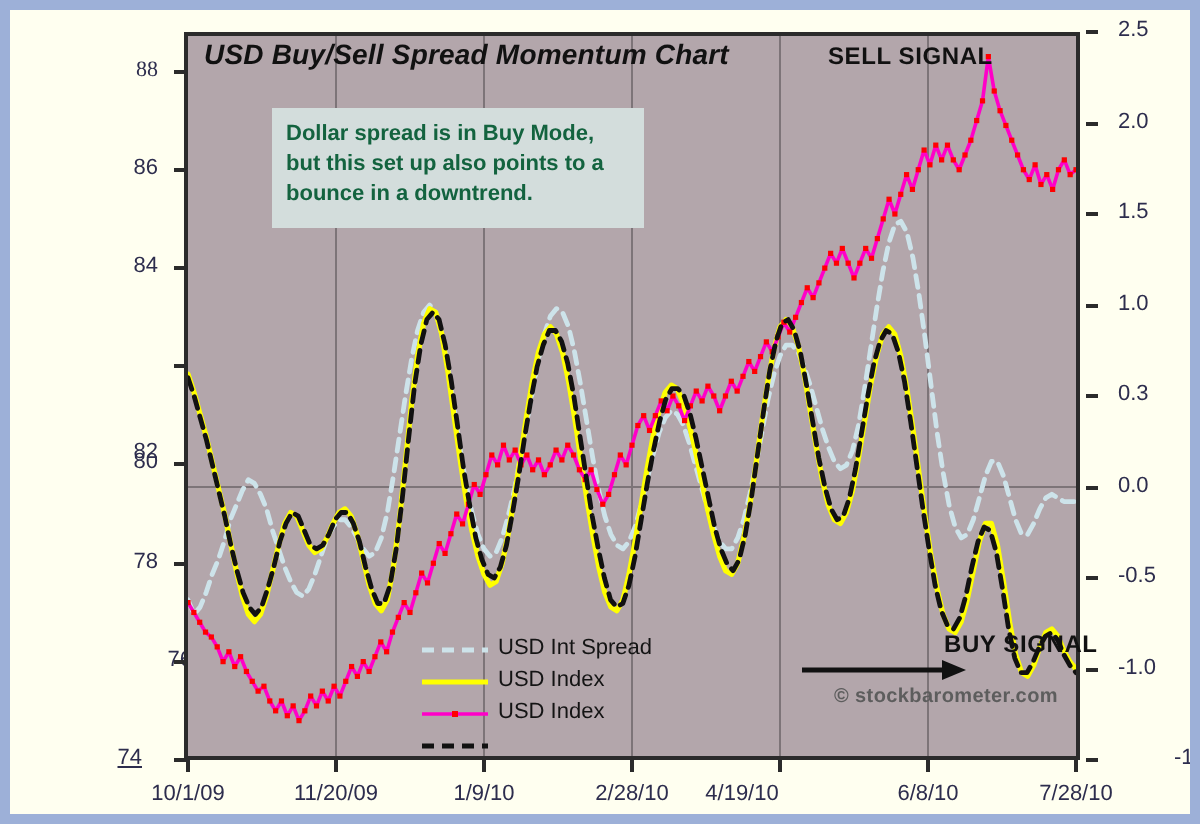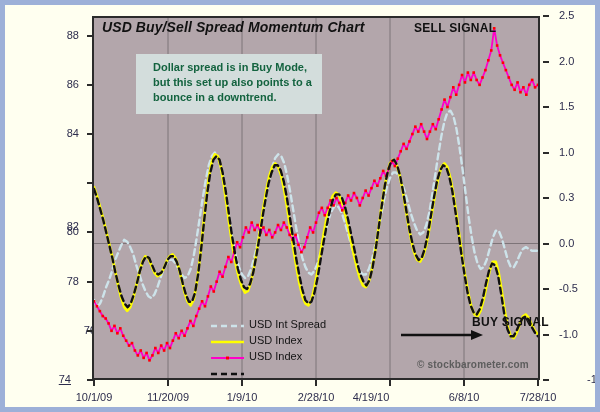--- a/index.html
+++ b/index.html
@@ -36,36 +36,36 @@
 
   
   #title{
     position:absolute;left:97px;top:14px;
     font-size:14px;font-weight:bold;font-style:italic;color:#111;
     letter-spacing:0.1px;white-space:nowrap;
   }
   
   #annot{
     position:absolute;left:131px;top:49px;width:186px;
-    background:#d3dddc;padding:6px 7px 8px 17px;box-sizing:border-box;
+    background:#d3dddc;padding:6px 7px 8px 7px;box-sizing:border-box;
   }
   #annot .atext{
     font-size:11px;font-weight:bold;color:#13633f;line-height:1.38;
   }
   
   .signal{
     position:absolute;font-size:12px;font-weight:bold;color:#111;
     letter-spacing:0.3px;white-space:nowrap;
   }
   #sellsig{left:409px;top:16px;}
   #buysig{left:467px;top:310px;}
   #arrow{position:absolute;left:396px;top:324px;width:82px;height:12px;}
   #watermark{
     position:absolute;left:412px;top:338px;font-size:10px;font-weight:bold;
-    color:#5d5d5d;white-space:nowrap;letter-spacing:0.2px;margin-top:16px;
+    color:#5d5d5d;white-space:nowrap;letter-spacing:0.2px;
   }
   
   #legend{position:absolute;left:205px;top:312px;}
   .lrow{display:flex;align-items:center;height:14px;margin-bottom:2px;}
   .lsample{width:35px;height:12px;margin-right:4px;position:relative;flex:0 0 35px;}
   .ltext{font-size:11px;color:#141414;white-space:nowrap;}
 </style>
 </head>
 <body>
 
@@ -80,21 +80,21 @@
         <div class="axis-label" style="left: 28px; top: 269.622px; width: 46px; text-align: right;">78</div>
         <div class="tickmark" style="left: 82px; top: 275.622px;"></div>
         <div class="axis-label" style="left: 28px; top: 220.432px; width: 46px; text-align: right;">80</div>
         <div class="tickmark" style="left: 82px; top: 226.432px;"></div>
         <div class="axis-label" style="left: 28px; top: 171.243px; width: 46px; text-align: right; margin-top: 44px;">82</div>
         <div class="tickmark" style="left: 82px; top: 177.243px;"></div>
         <div class="axis-label" style="left: 28px; top: 122.054px; width: 46px; text-align: right;">84</div>
         <div class="tickmark" style="left: 82px; top: 128.054px;"></div>
         <div class="axis-label" style="left: 28px; top: 72.8649px; width: 46px; text-align: right;">86</div>
         <div class="tickmark" style="left: 82px; top: 78.8649px;"></div>
-        <div class="axis-label" style="left: 28px; top: 23.6757px; width: 46px; text-align: right;">88</div>
+        <div class="axis-label" style="left: 28px; top: 23.6757px; width: 46px; text-align: right; font-family: Liberation Serif, serif;">88</div>
         <div class="tickmark" style="left: 82px; top: 29.6757px;"></div>
       </div>
 
     <div class="yr-wrap">
         <div class="axis-label" style="left: 19px; top: 368px; margin-left: 28px;">-1.5</div>
         <div class="tickmark" style="left: 3px; top: 374px;"></div>
         <div class="axis-label" style="left: 19px; top: 322.5px;">-1.0</div>
         <div class="tickmark" style="left: 3px; top: 328.5px;"></div>
         <div class="axis-label" style="left: 19px; top: 277px;">-0.5</div>
         <div class="tickmark" style="left: 3px; top: 283px;"></div>

